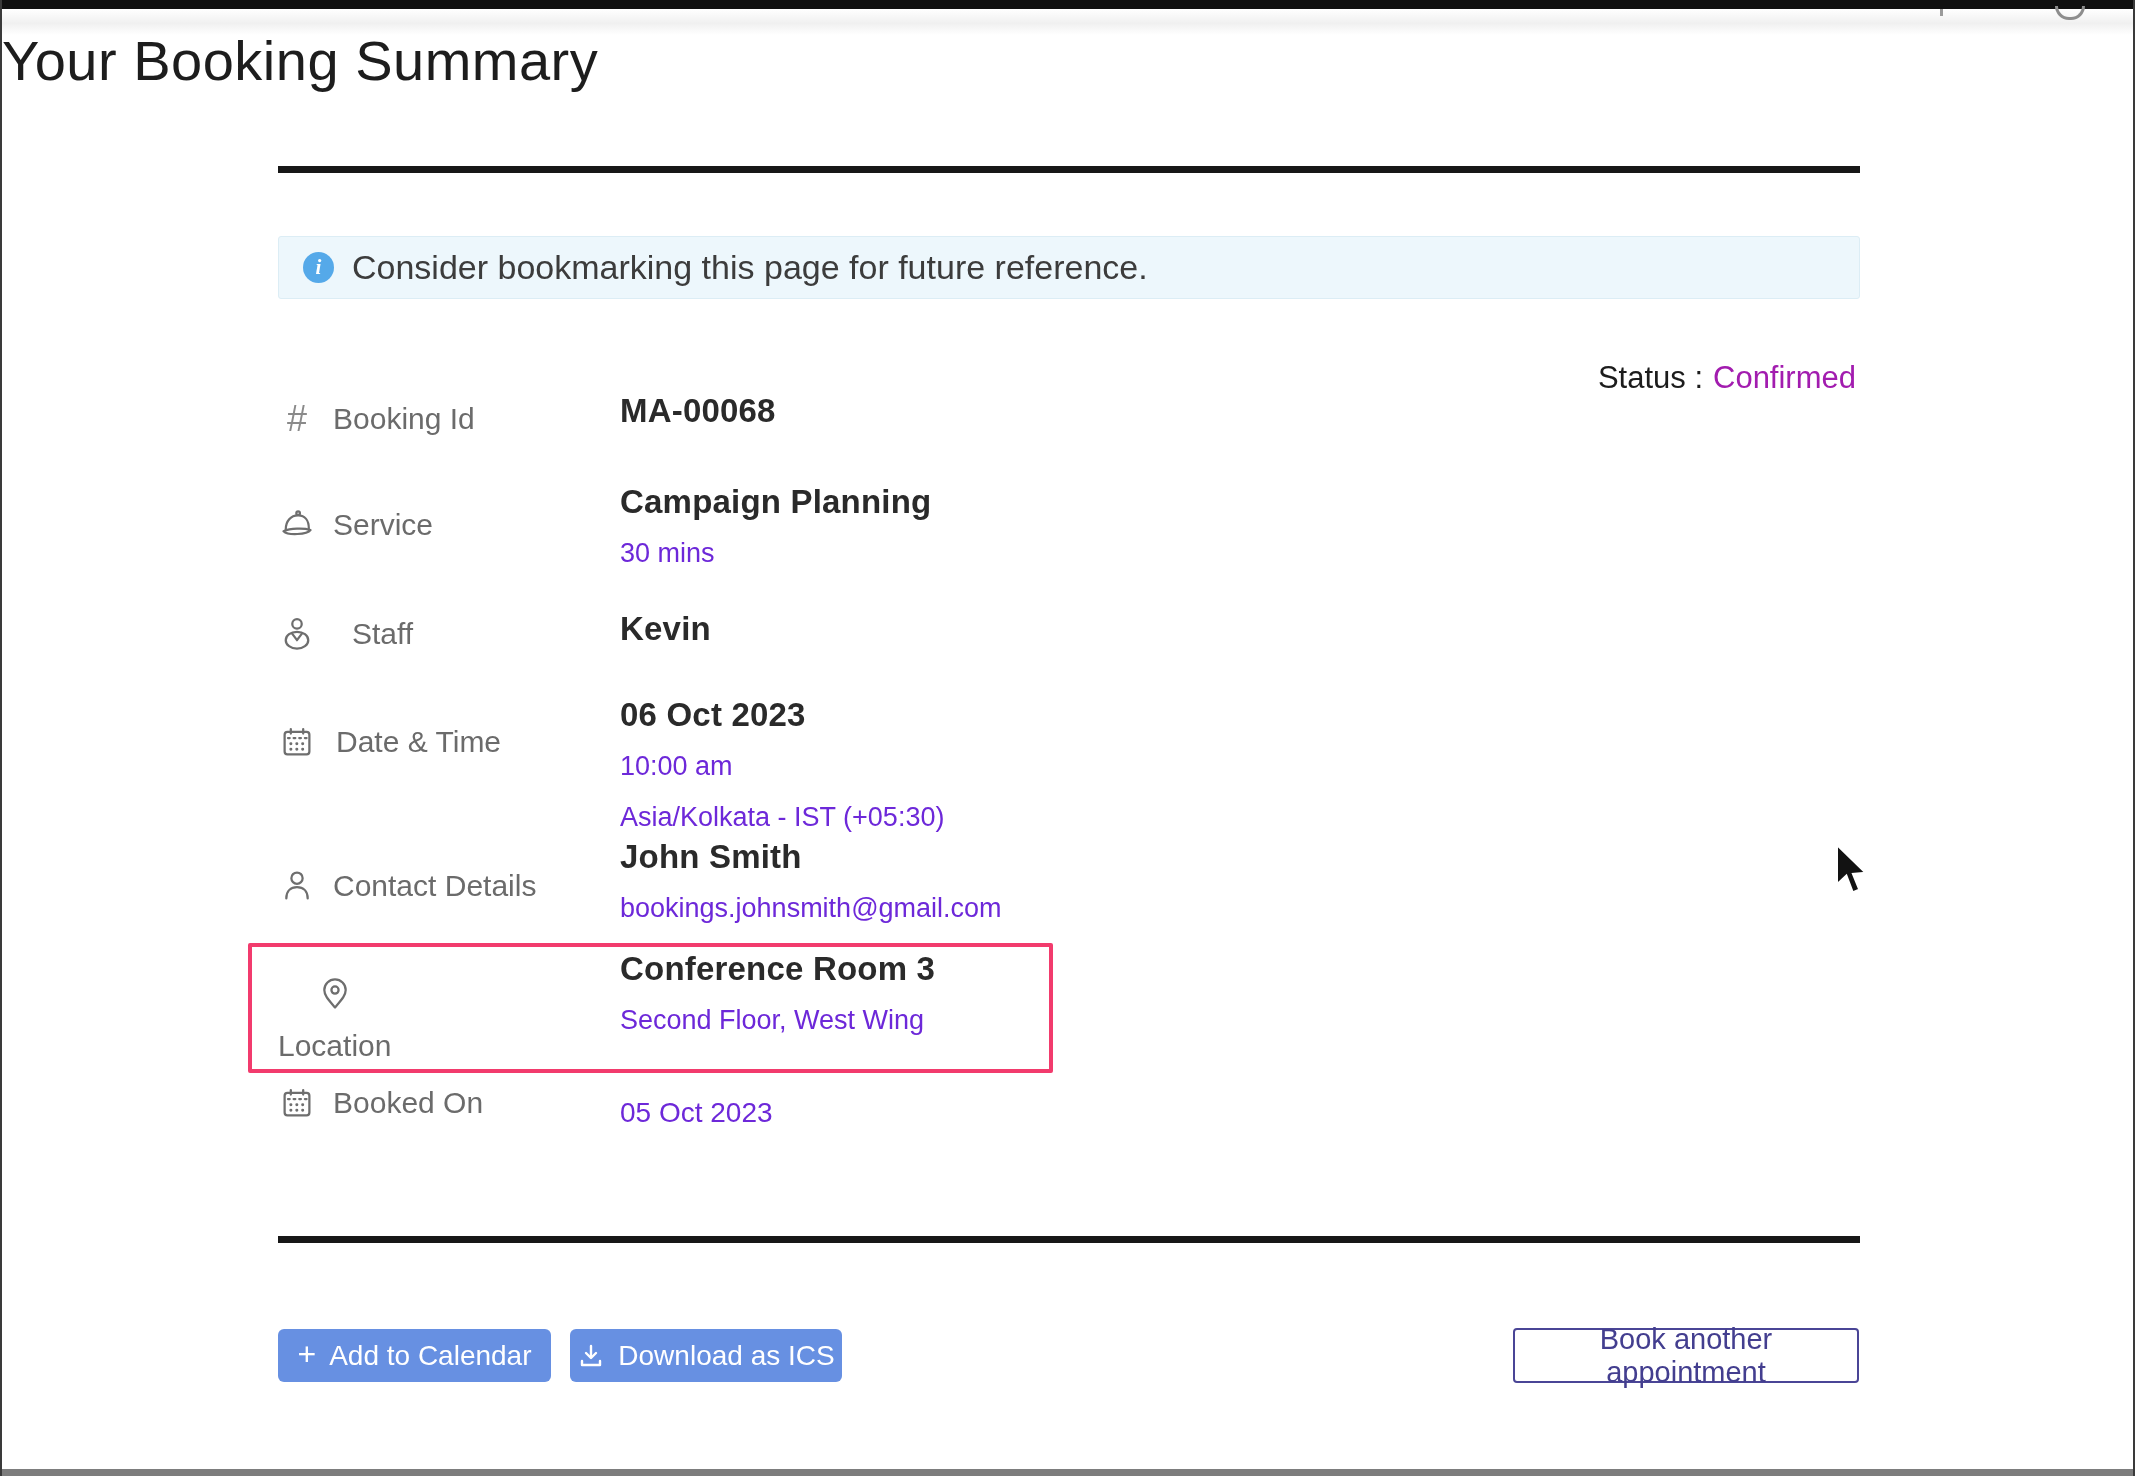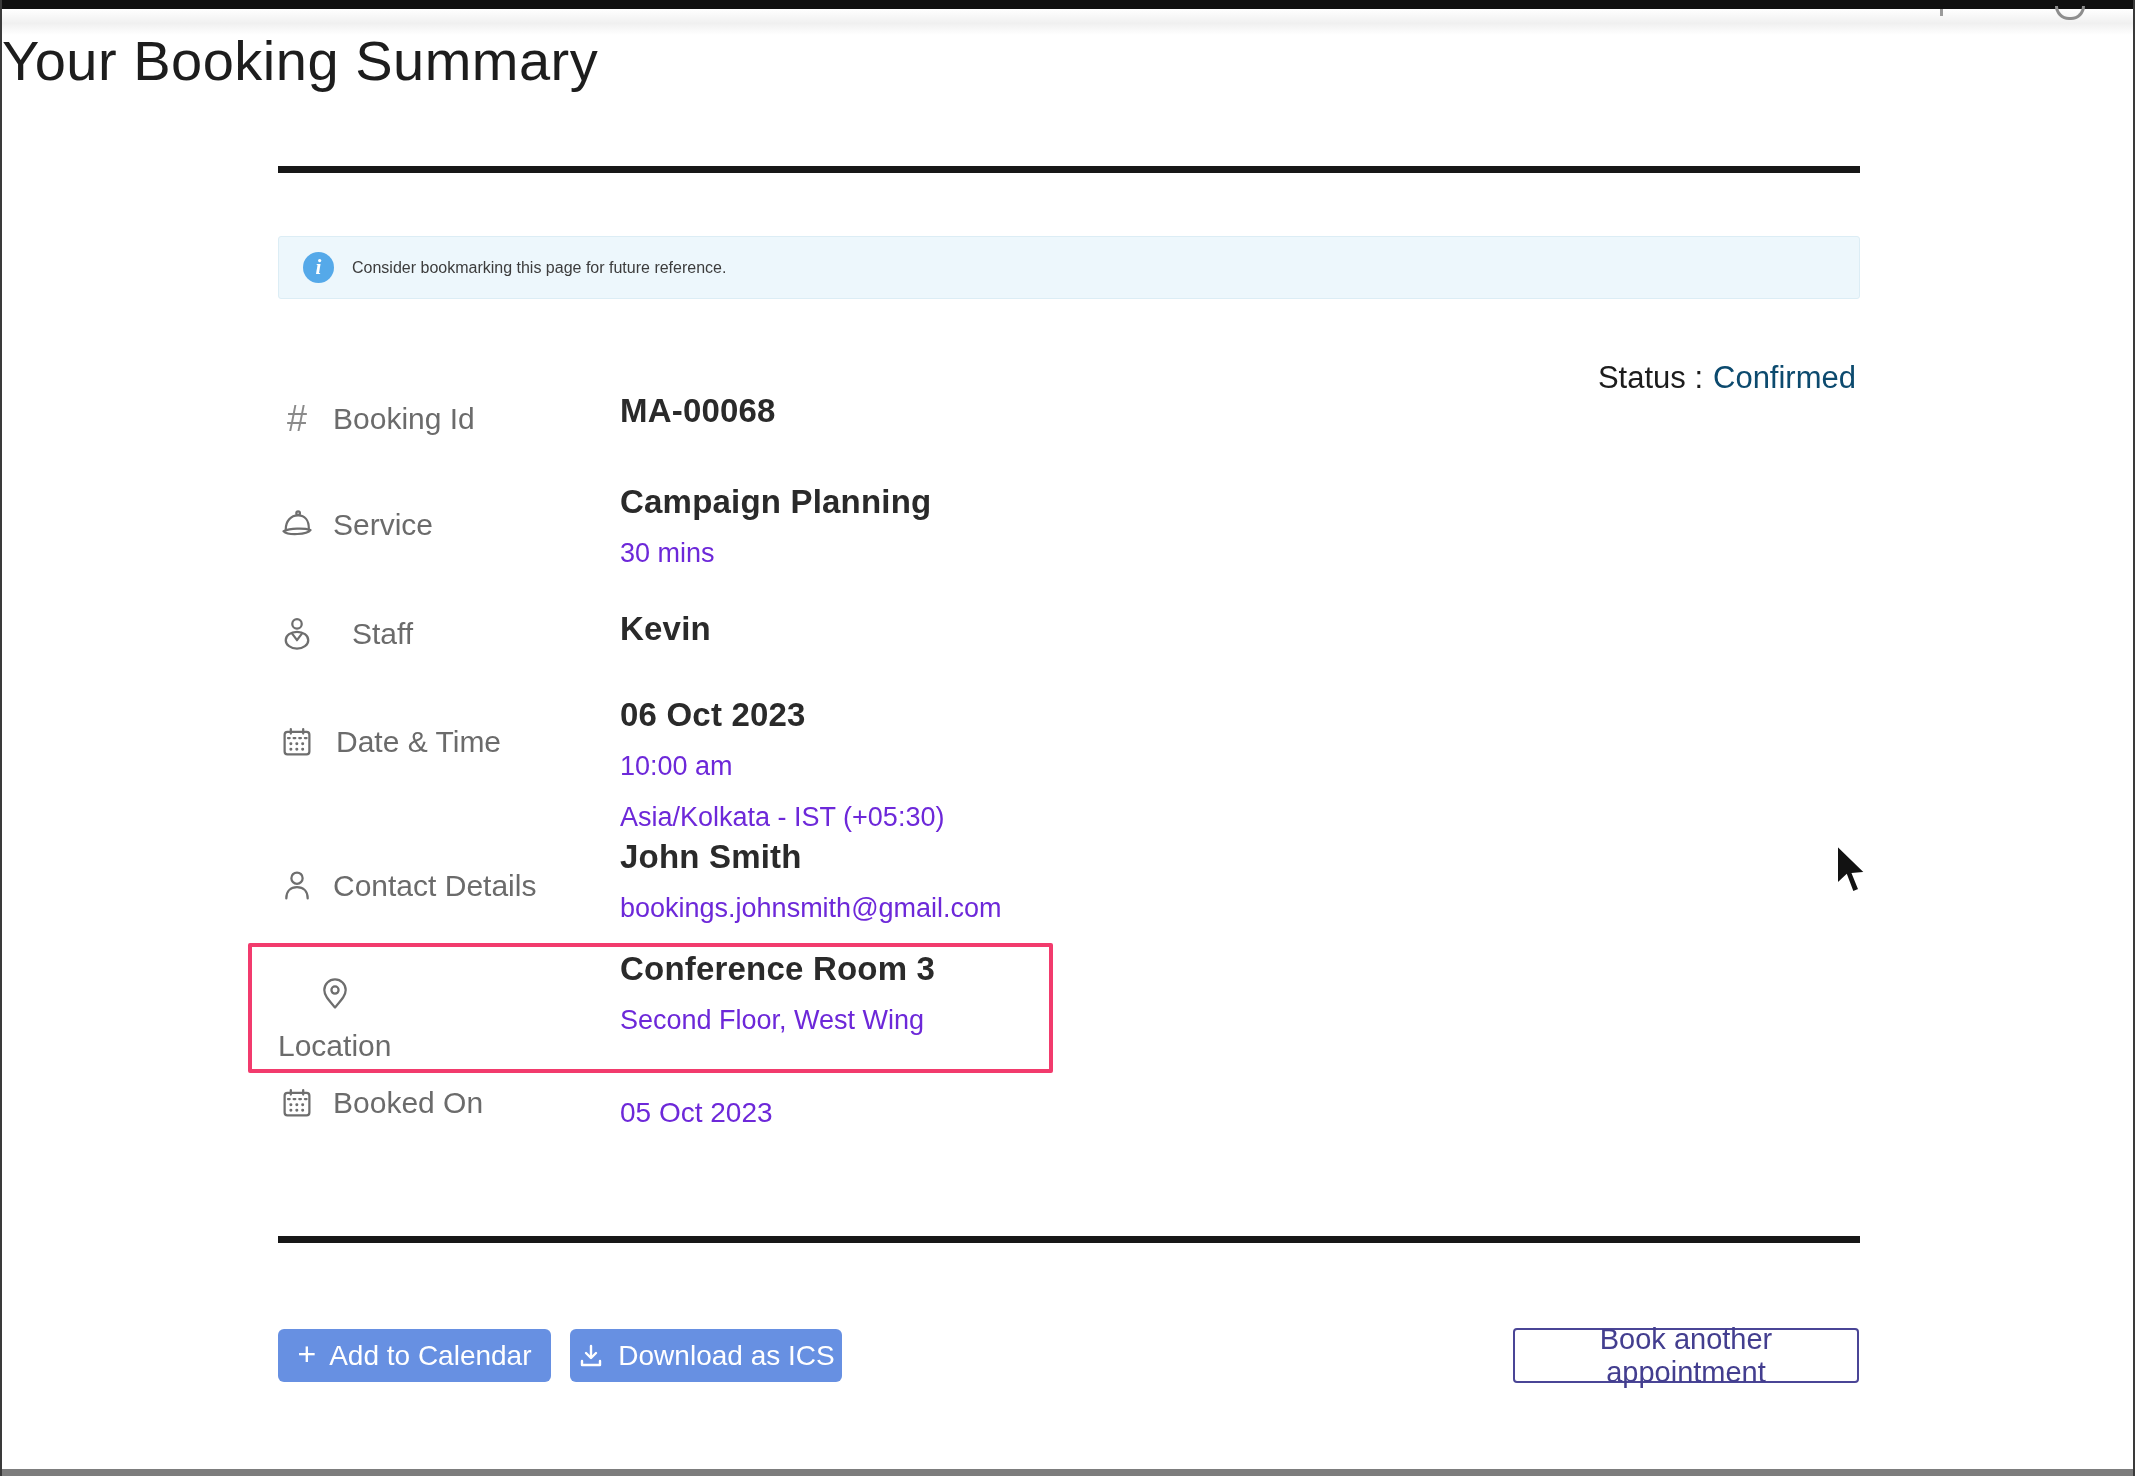--- a/index.html
+++ b/index.html
@@ -23,24 +23,24 @@
   .rule{position:absolute;left:276px;width:1582px;height:7px;background:#171717;}
   .rule-top{top:166px;}
   .rule-bottom{top:1236px;}
 
   .banner{position:absolute;top:236px;left:276px;width:1582px;height:63px;
     background:#edf7fc;border:1px solid #dcedf5;border-radius:3px;
     display:flex;align-items:center;padding-left:24px;gap:18px;}
   .info-badge{width:31px;height:31px;border-radius:50%;background:#55a9e9;color:#ffffff;
     display:flex;align-items:center;justify-content:center;
     font-size:21px;font-weight:700;font-family:"Liberation Serif", serif;font-style:italic;flex:0 0 auto;}
-  .banner-text{font-size:16px;color:#3c3c3c;}
+  .banner-text{font-size:34px;color:#3c3c3c;}
 
   .status-line{position:absolute;top:360px;right:277px;font-size:31px;color:#1c1c1c;font-weight:500;}
-  .status-value{color:#0c4a6e;font-weight:500;margin-left:10px;}
+  .status-value{color:#a21caf;font-weight:500;margin-left:10px;}
 
   .row{position:absolute;left:276px;width:1582px;}
   .row-label{position:absolute;left:0;top:0;display:flex;align-items:center;gap:17px;
     color:#6b6b6b;font-size:30px;}
   .row-label .ic{width:38px;display:flex;justify-content:center;color:#6e6e6e;}
   .hash-glyph{font-size:36px;color:#8a8a8a;font-weight:400;}
   .row-value{position:absolute;left:342px;top:0;}
   .row-title{font-size:33px;font-weight:700;color:#2a2a2a;letter-spacing:0.2px;}
   .row-line{font-size:27px;color:#6d28d9;margin-top:13px;line-height:1.42;}
 

